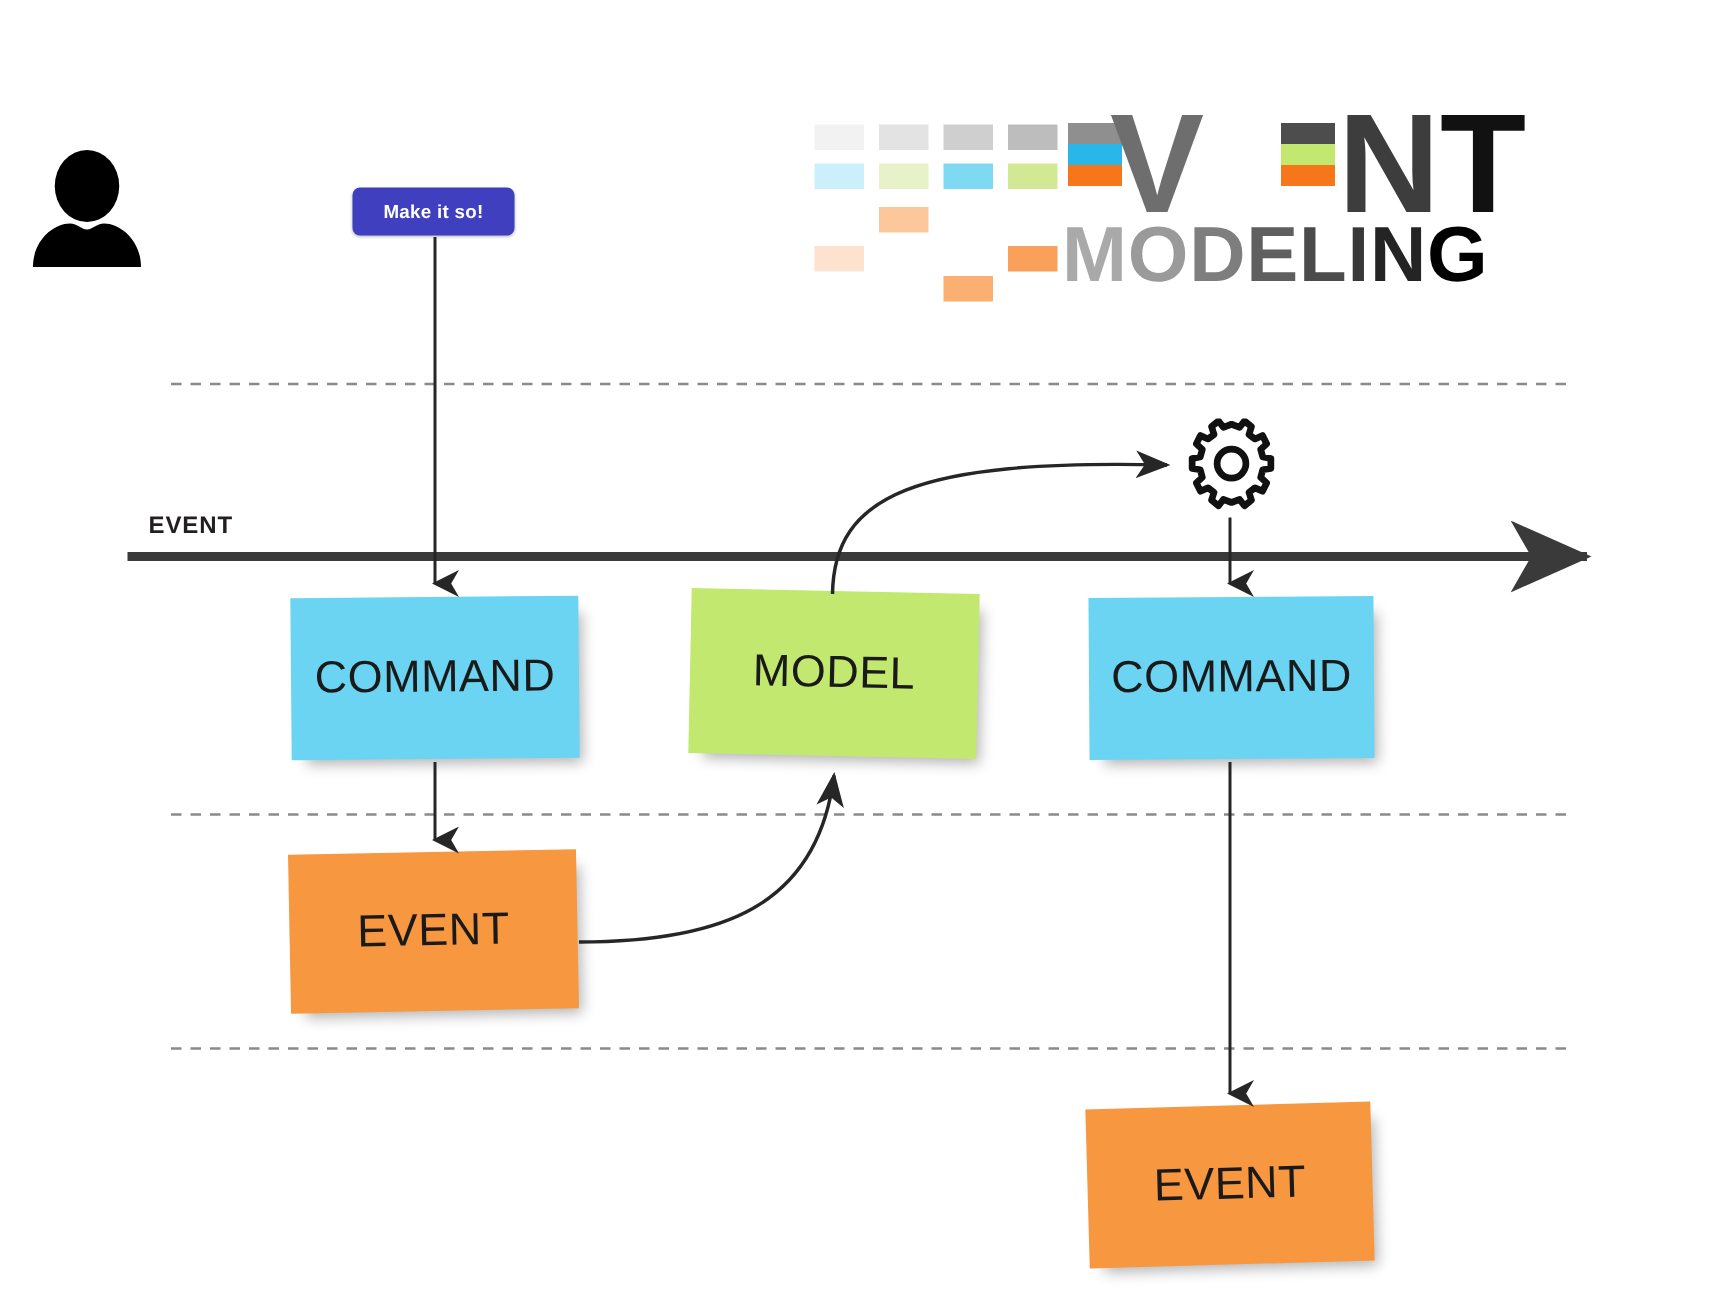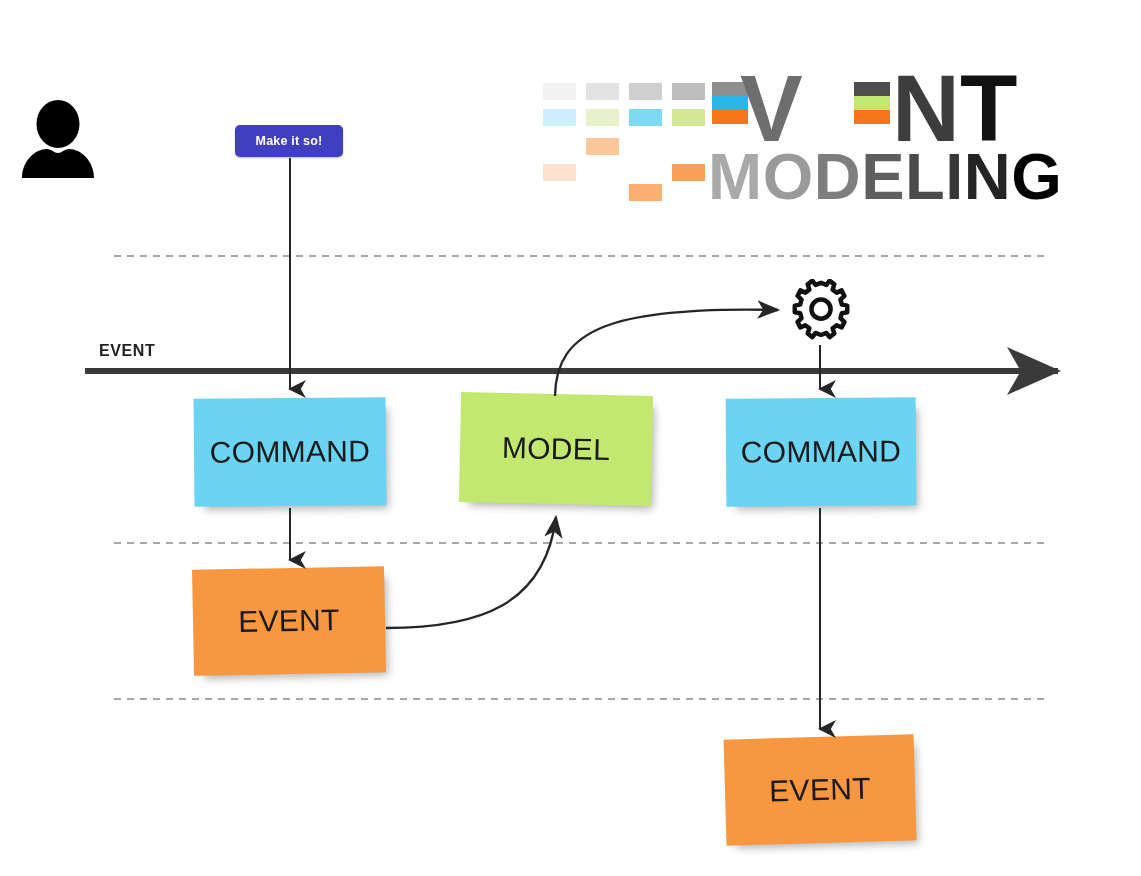--- a/index.html
+++ b/index.html
@@ -102,21 +102,21 @@
     top: 70px;
     width: 460px;
     height: 132px;
   }
   .logo-pixels { position: absolute; left:0; top:0; width:200px; height:132px; }
   .px { position: absolute; }
   .logo-sub {
     position: absolute;
     left: 168px;
     top: 74px;
-    font-size: 65px;
+    font-size: 52px;
     font-weight: bold;
     letter-spacing: .5px;
     line-height: 1;
     white-space: nowrap;
     font-family: "Liberation Sans", sans-serif;
   }
 </style>
 </head>
 <body>
 

